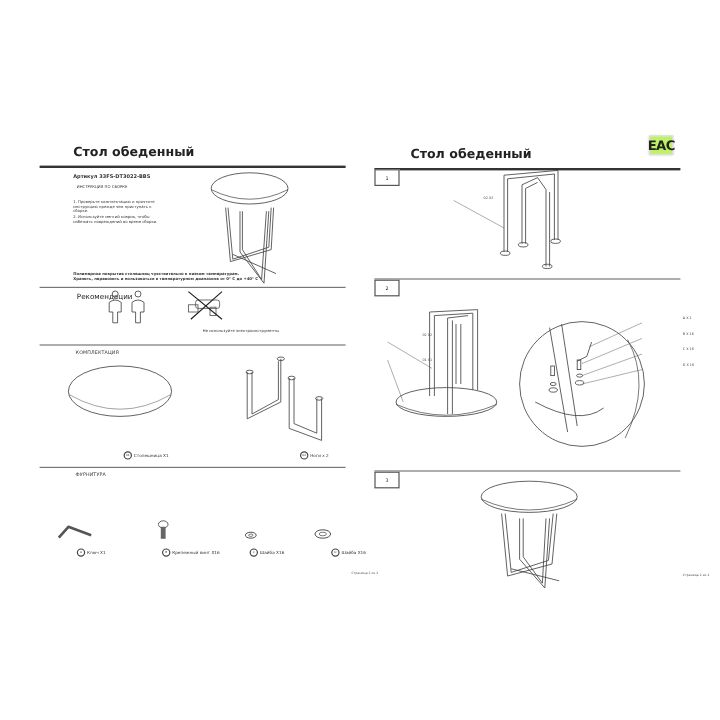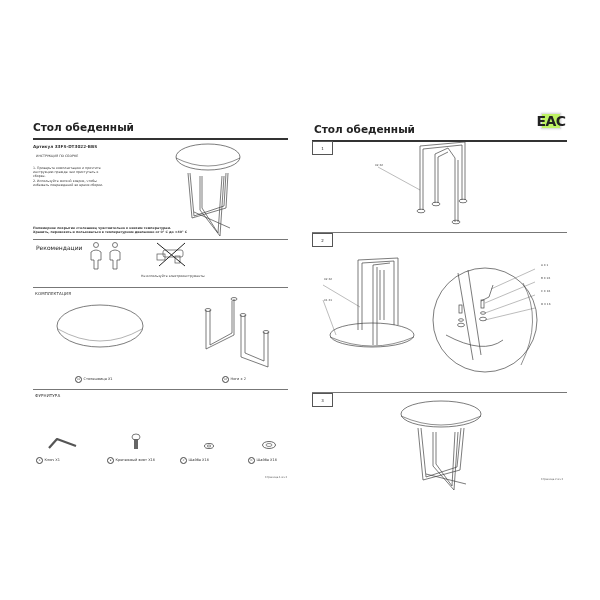--- a/index.html
+++ b/index.html
@@ -1,27 +1,27 @@
 <!DOCTYPE html>
 <html><head>
 <meta charset="utf-8">
 <style>
   html, body { margin:0; padding:0; background:#fff; }
   body { width:600px; height:600px; position:relative; overflow:hidden; font-family:"DejaVu Sans", sans-serif; color:#222; }
-  .abs { position:absolute; }
+  .abs { position:absolute;margin-left:28px; }
   .title { font-family:"DejaVu Sans", sans-serif; font-size:10.5px; font-weight:bold; color:#222; }
   .rule-thick { position:absolute; height:2px; background:#333; }
   .rule { position:absolute; height:1px; background:#777; }
   .tiny { font-size:3.2px; color:#333; line-height:4.2px; white-space:nowrap; }
   .small { font-size:4.2px; color:#333; white-space:nowrap; }
   .bold { font-weight:bold; }
   .section-label { font-size:4px; color:#333; letter-spacing:0.1px; }
   .rec-label { font-size:6px; color:#222; }
   .step-box { position:absolute; width:19px; height:12px; border:1px solid #555; font-size:4px; display:flex; align-items:center; justify-content:center; background:#fff; }
-  .eac { position:absolute; width:18px; height:14px; border:1px solid #ddd; box-shadow:0 0 2px #ccc; font-size:14px; font-weight:bold; display:flex; align-items:center; justify-content:center; letter-spacing:-0.5px; background:#bef264; }
+  .eac { position:absolute; width:18px; height:14px; border:1px solid #ddd; box-shadow:0 0 2px #ccc; font-size:11px; font-weight:bold; display:flex; align-items:center; justify-content:center; letter-spacing:-0.5px; background:#bef264; }
   .circ { display:inline-flex; width:5px; height:5px; border:0.6px solid #444; border-radius:50%; font-size:2.4px; align-items:center; justify-content:center; margin-right:1.5px; vertical-align:middle; }
   .label-line { font-size:3.5px; white-space:nowrap; color:#333; }
   svg { position:absolute; overflow:visible; }
 </style>
 </head>
 <body>
 
 <div>
 
   <div class="abs title" style="left:33px; top:121px;">Стол обеденный</div>

